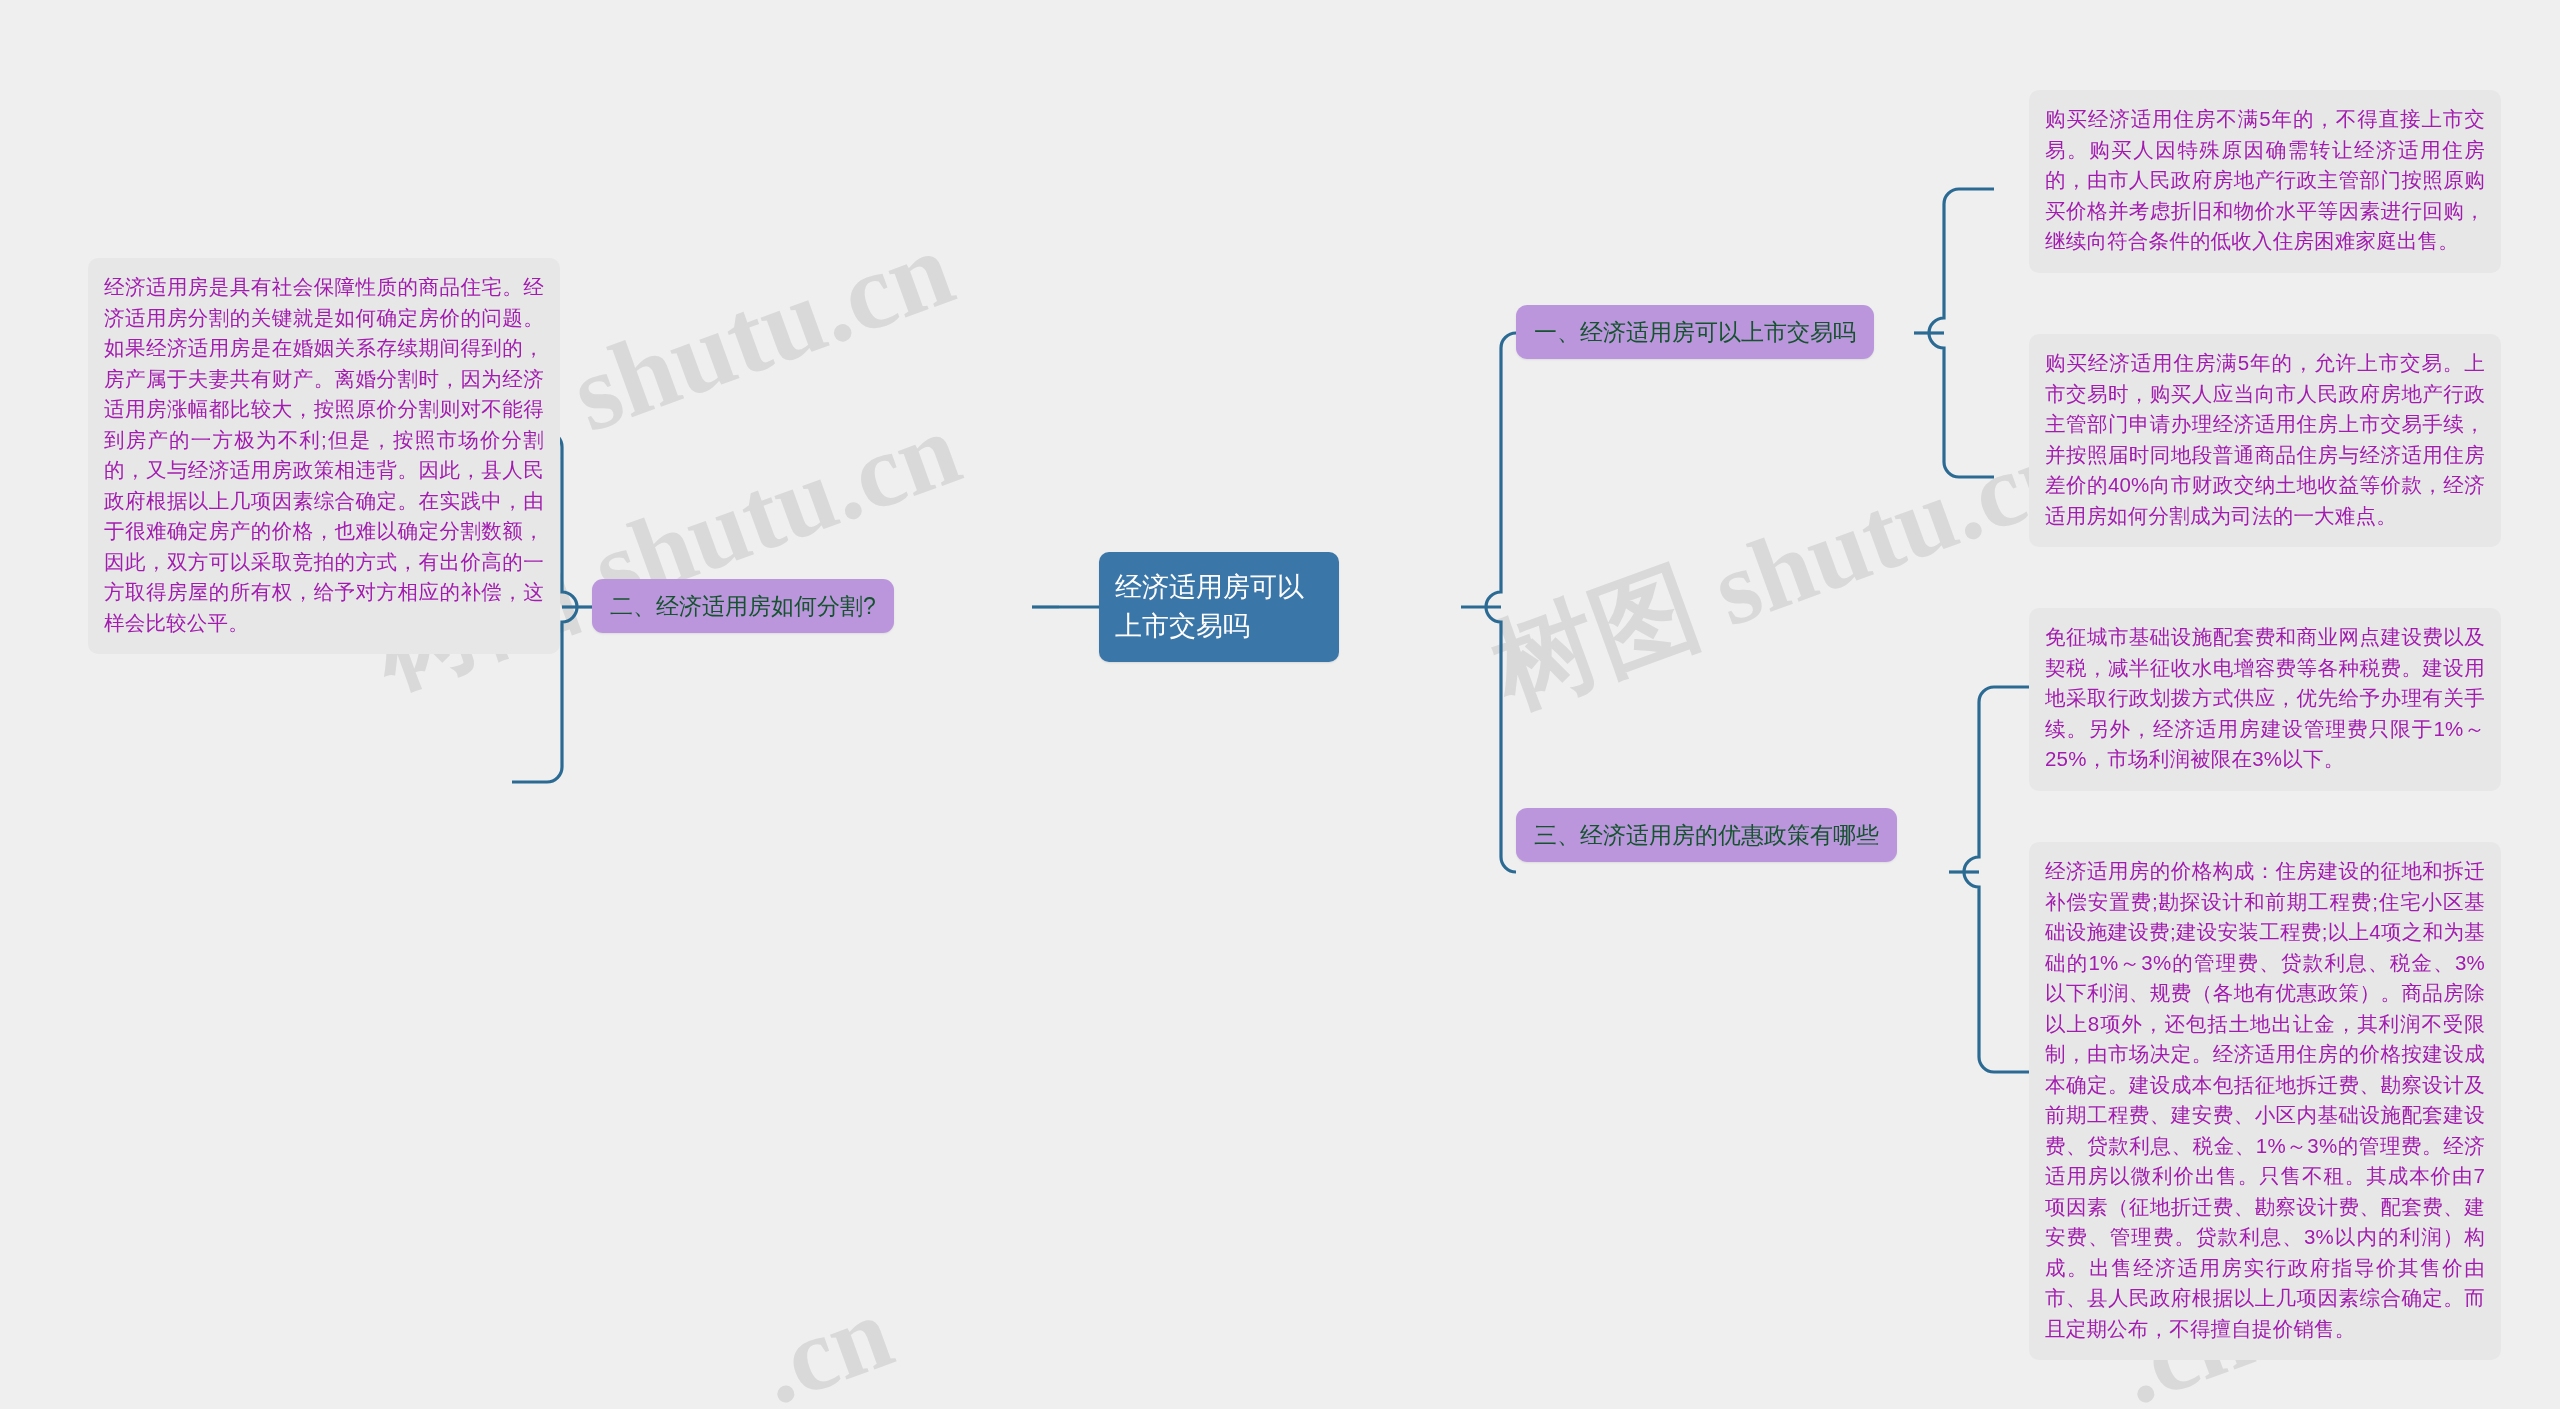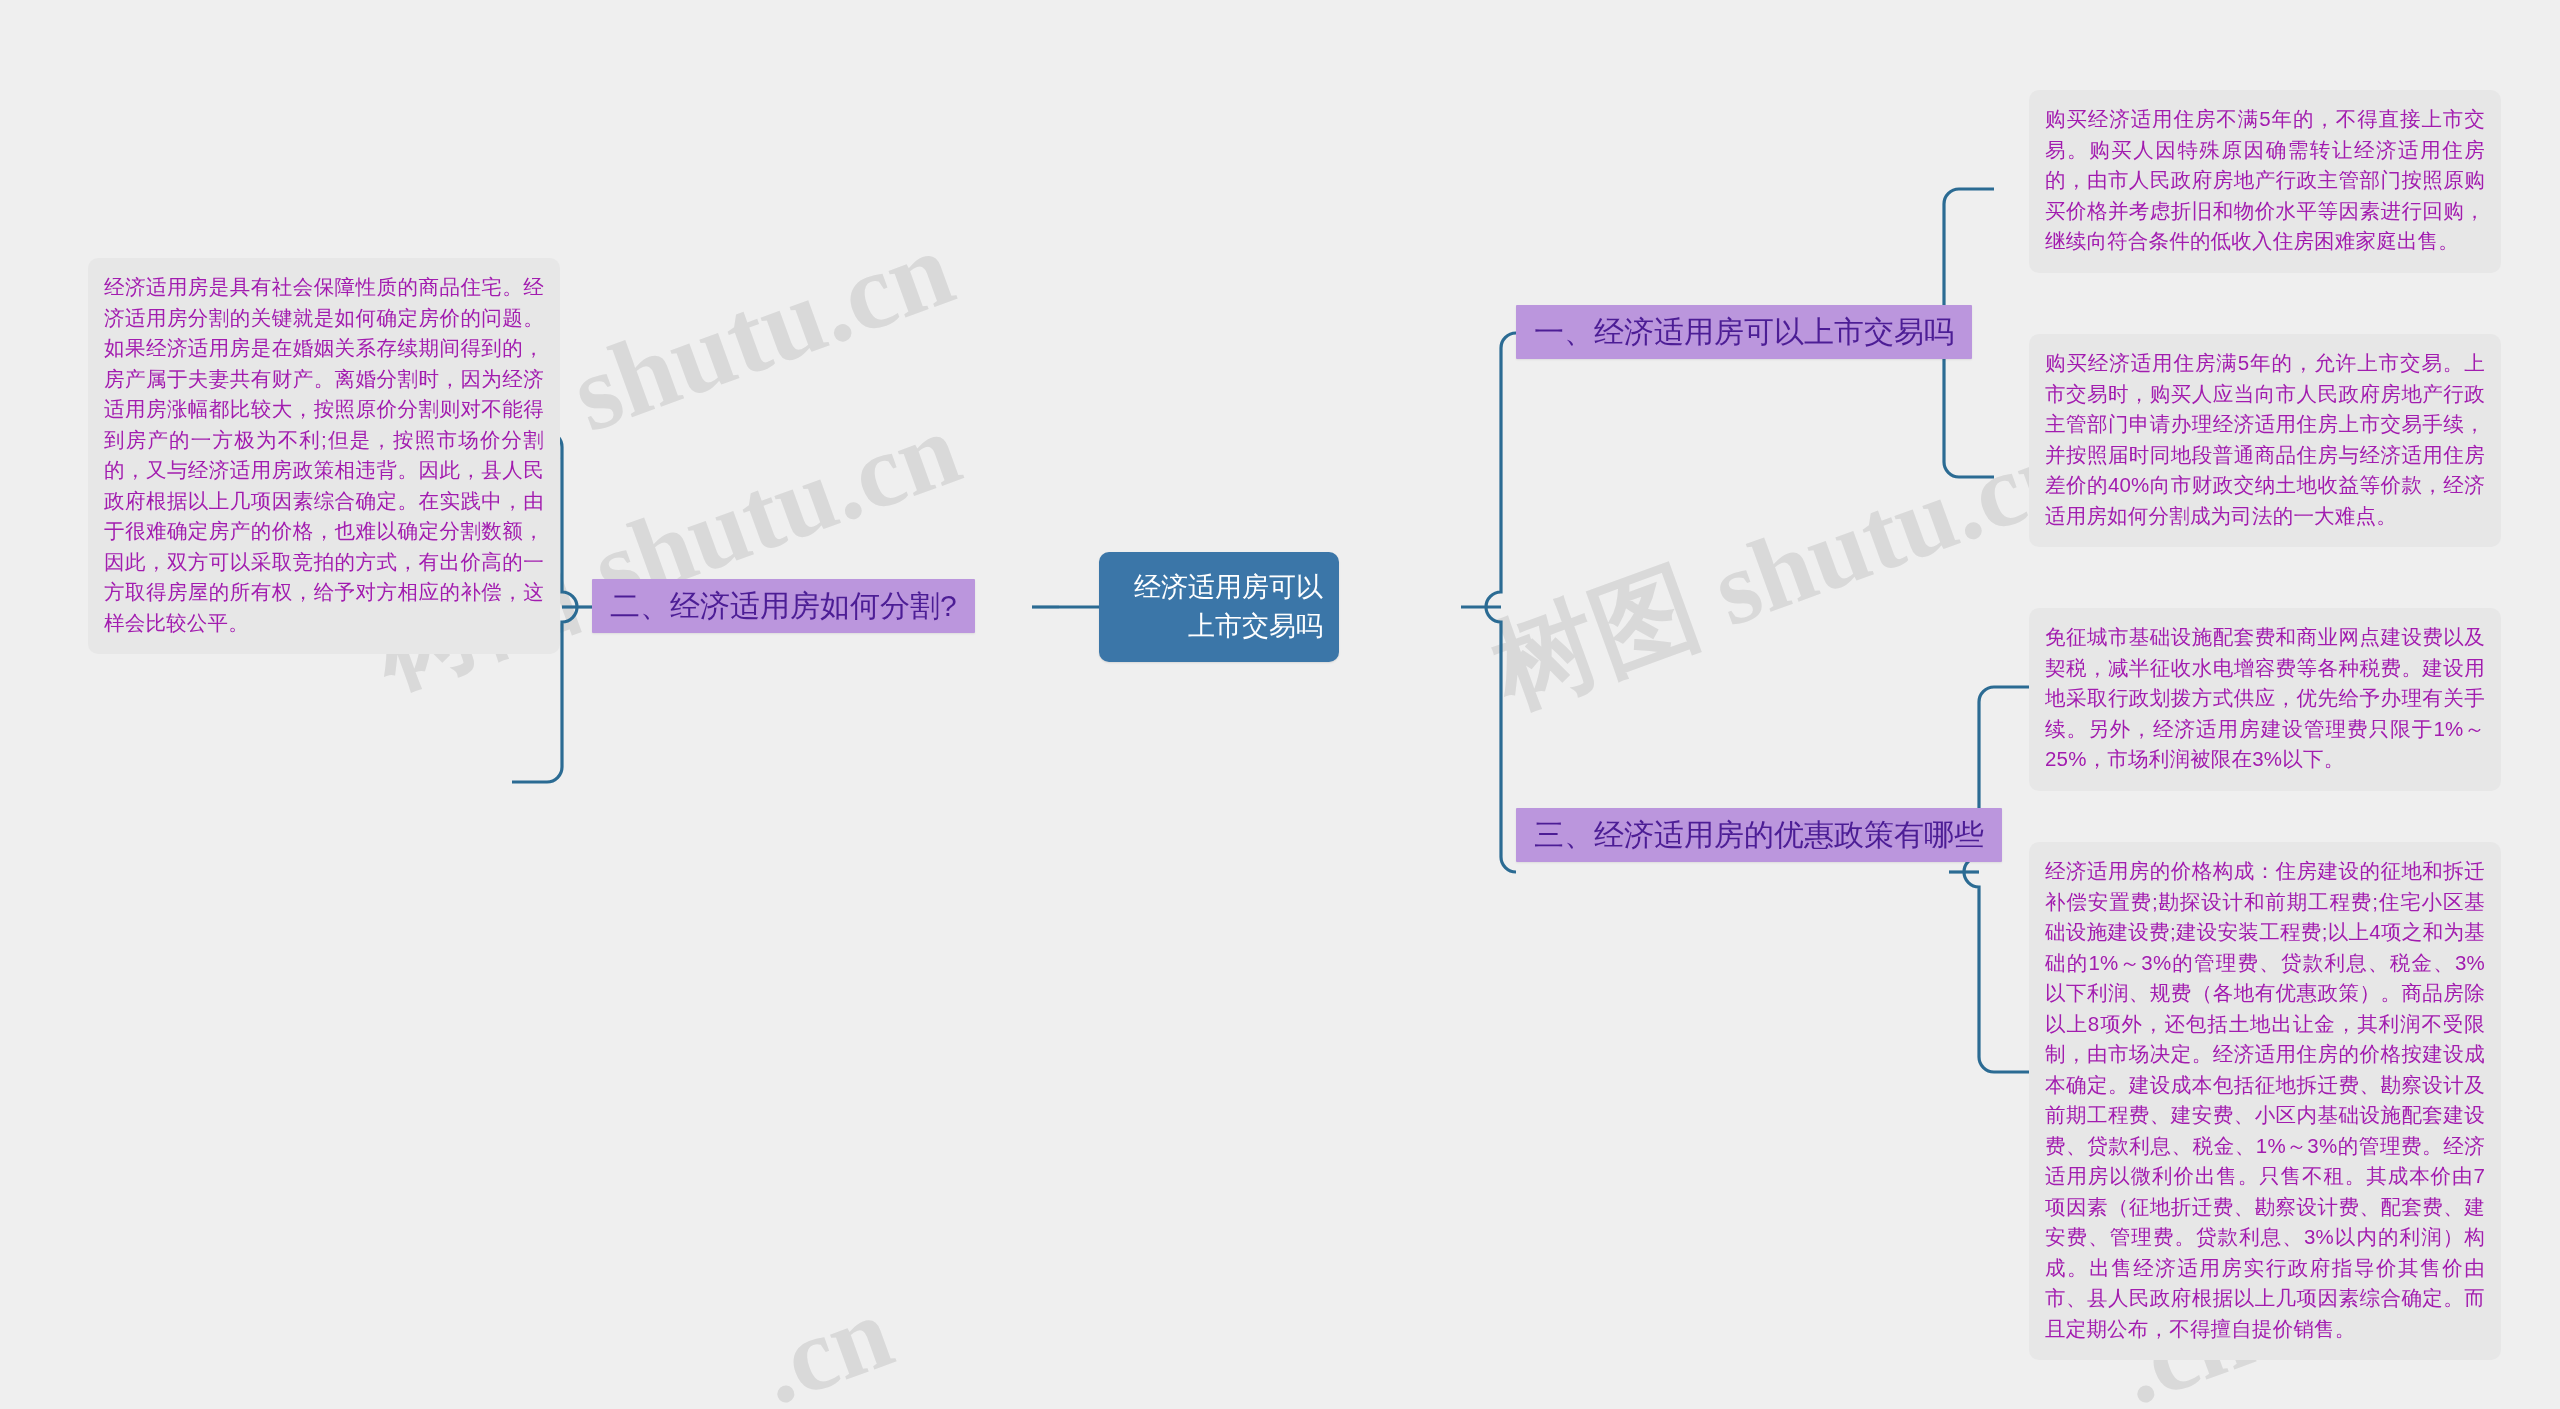--- a/index.html
+++ b/index.html
@@ -54,30 +54,30 @@
     width: 240px;
     min-height: 110px;
     background: #3b76a8;
     border-radius: 10px;
     color: #ffffff;
     font-size: 27px;
     line-height: 39px;
     display: flex;
     align-items: center;
     justify-content: center;
-    text-align: right;
+    text-align: left;
     padding: 10px 16px;
     box-shadow: 0 1px 2px rgba(0,0,0,0.10);
   }
 
   .branch {
     background: #bb96dd;
-    border-radius: 1px;
-    color: #4c1d95;
-    font-size: 30px;
+    border-radius: 11px;
+    color: #14532d;
+    font-size: 23px;
     line-height: 30px;
     padding: 12px 18px;
     white-space: nowrap;
     box-shadow: 0 1px 2px rgba(0,0,0,0.08);
   }
 
   .leaf {
     background: #e7e7e7;
     border-radius: 10px;
     color: #a21caf;

